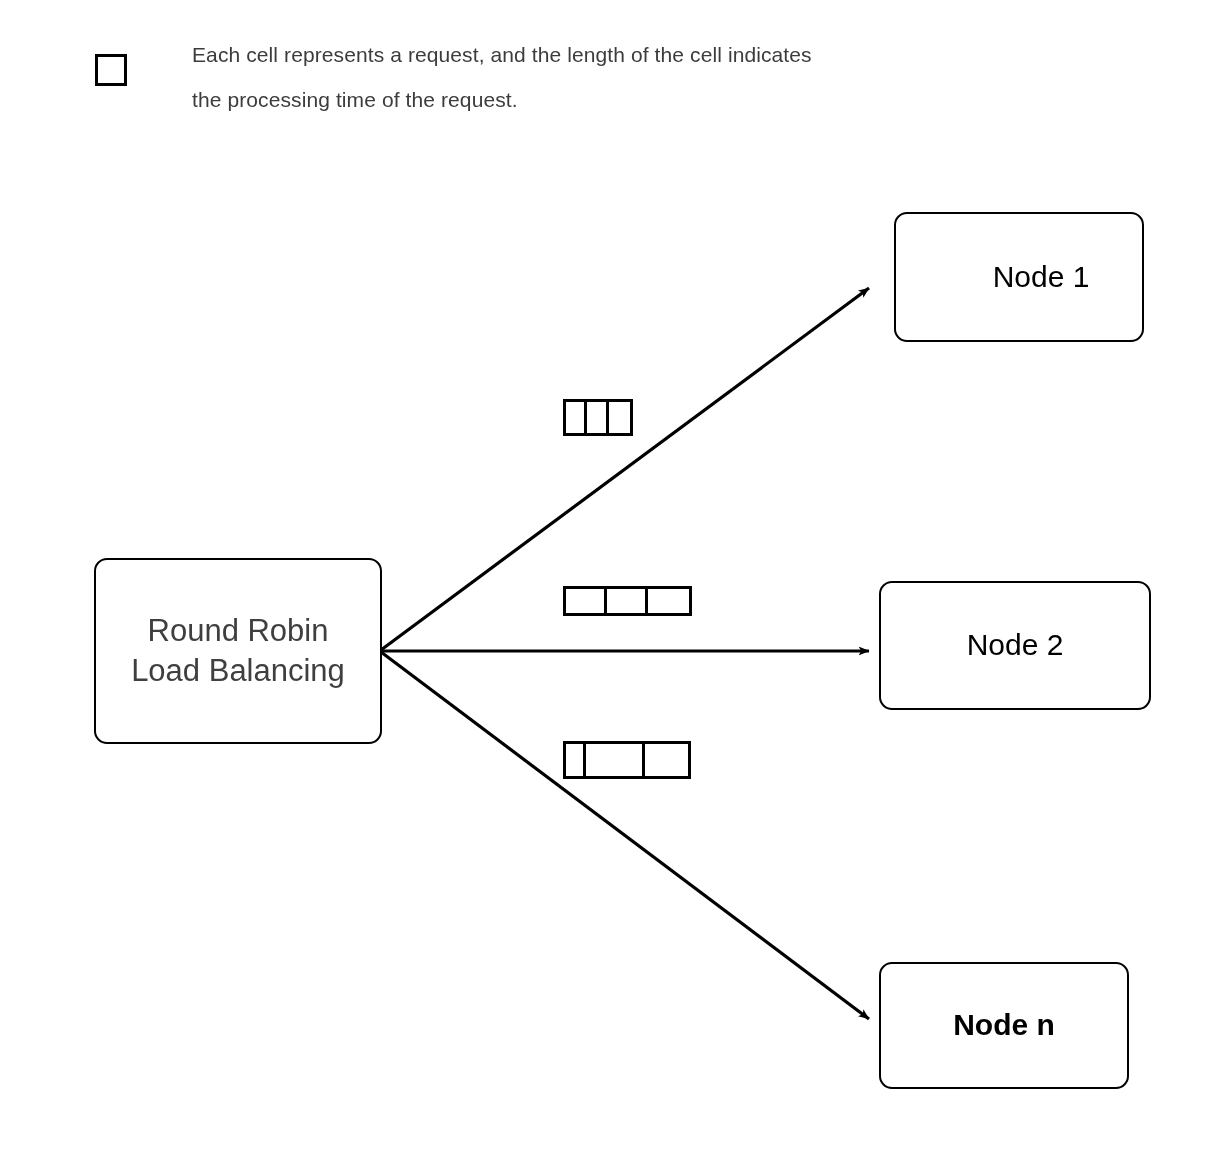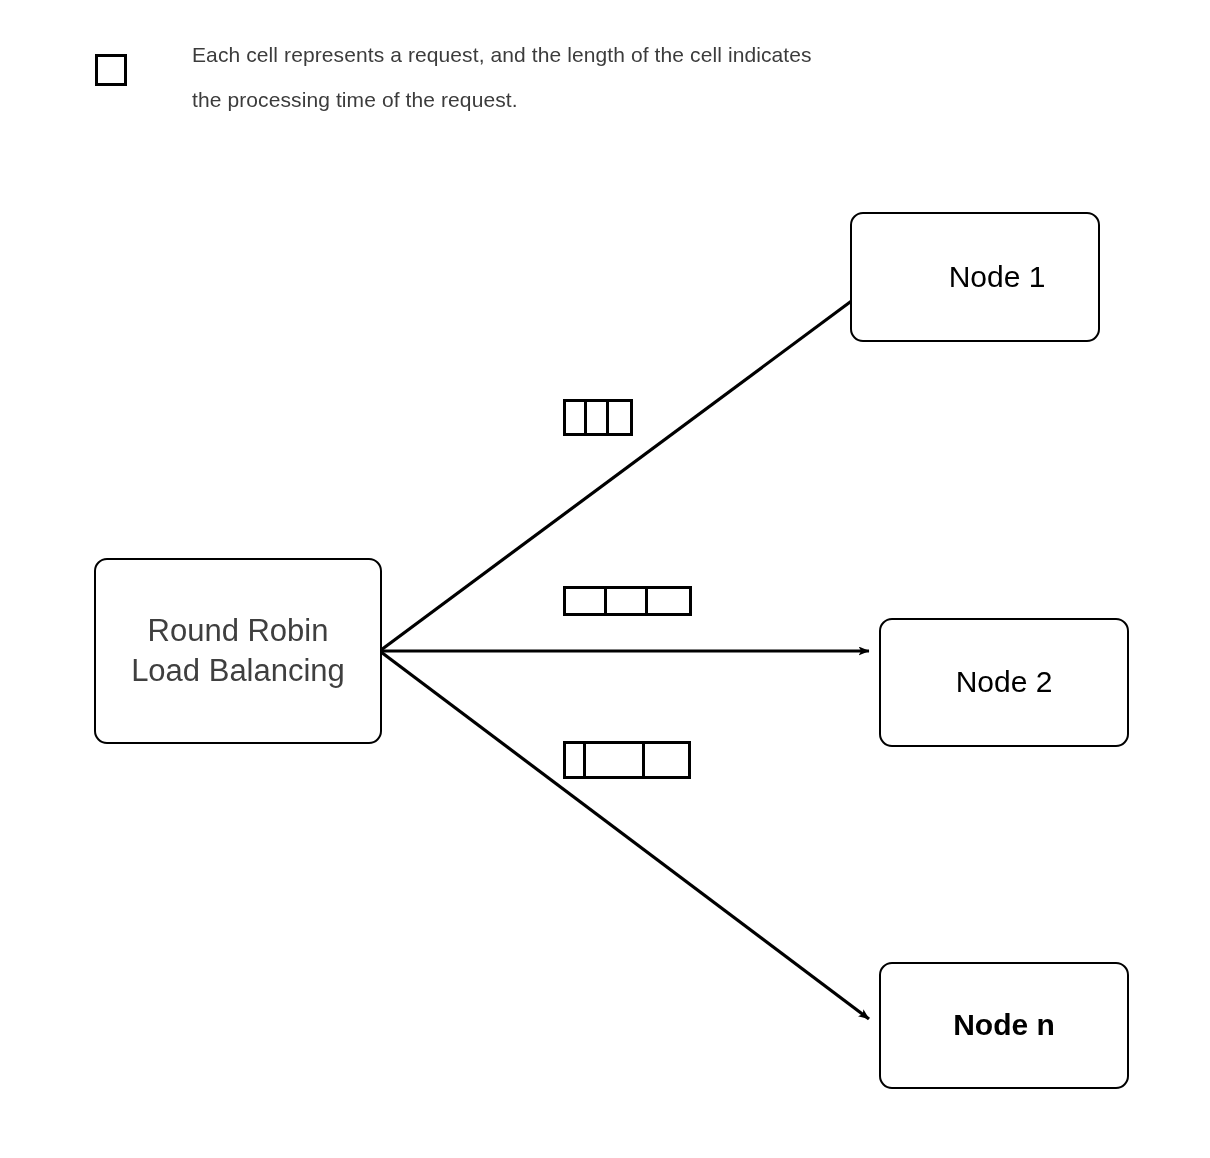--- a/index.html
+++ b/index.html
@@ -76,22 +76,22 @@
     width: 288px;
     height: 186px;
     justify-content: center;
   }
   .box-source .box-label {
     color: #3f3f3f;
     font-size: 31px;
     width: 300px;
   }
 
-  .box-node1 { left: 850px; top: 212px;  width: 250px; height: 130px; padding-left: 44px; }
-  .box-node2 { left: 879px; top: 618px;  width: 250px; height: 129px; }
+  .box-node1 { left: 894px; top: 212px;  width: 250px; height: 130px; padding-left: 44px; }
+  .box-node2 { left: 879px; top: 581px;  width: 272px; height: 129px; }
   .box-noden { left: 879px; top: 962px;  width: 250px; height: 127px; font-weight: bold; }
 
   
   .cells {
     position: absolute;
     display: flex;
     box-sizing: border-box;
     border: 3px solid #000000;
     background: #ffffff;
   }

